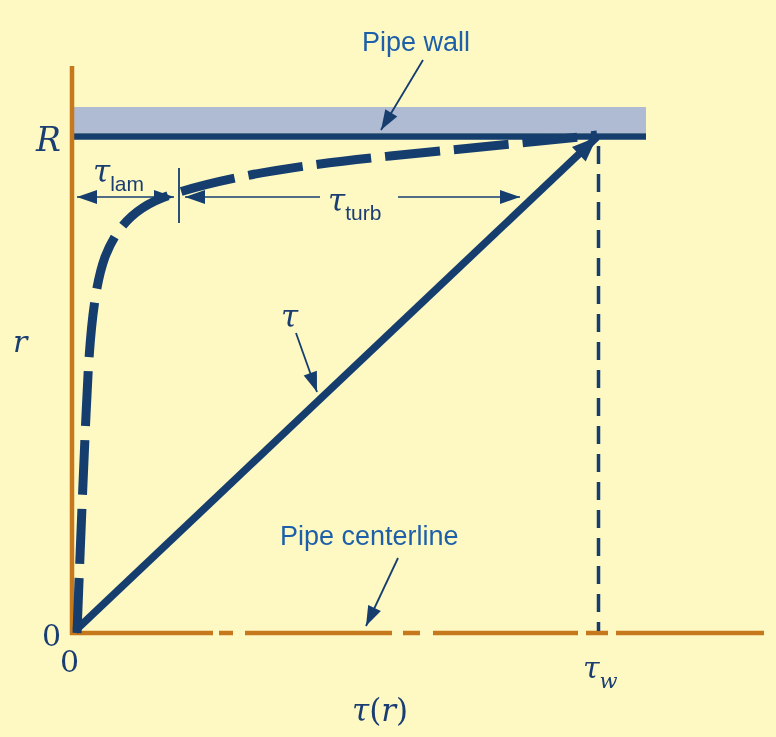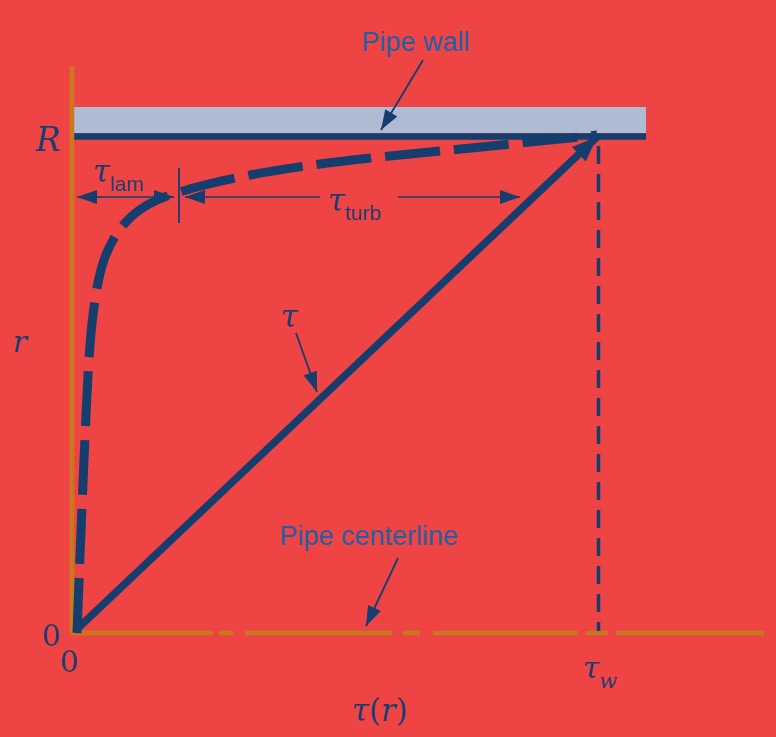--- a/index.html
+++ b/index.html
@@ -1,18 +1,18 @@
 <!DOCTYPE html>
 <html><head>
 <meta charset="utf-8">
 <style>
   html, body { margin: 0; padding: 0; background: #ffffff; }
   .figure-wrap {
     width: 776px; height: 737px;
-    background: #ef4444;
+    background: #fef9c3;
     position: relative;
     font-family: "Liberation Sans", sans-serif;
   }
   svg { display: block; }
   .sans-label {
     font-family: "Liberation Sans", sans-serif;
     font-size: 27px;
     fill: #1D5FA8;
   }
   .math-italic {

